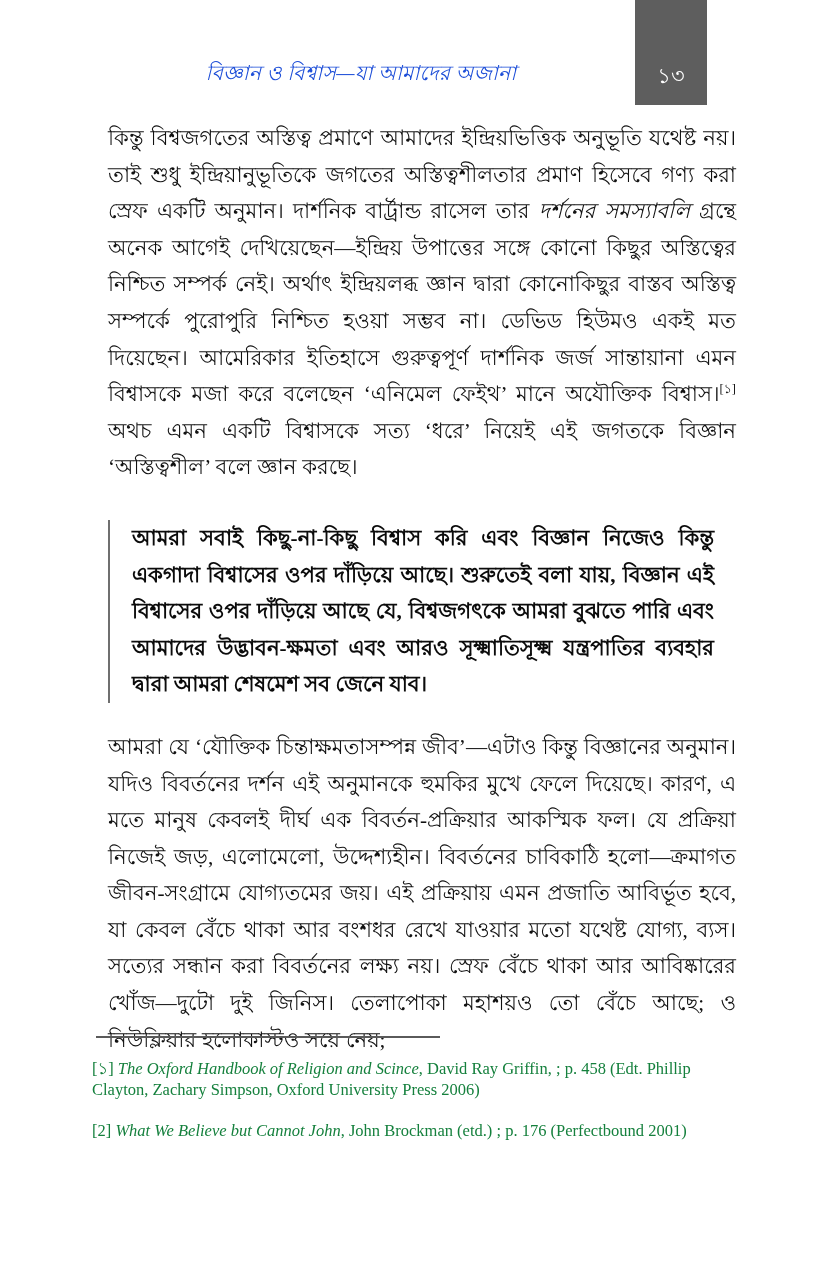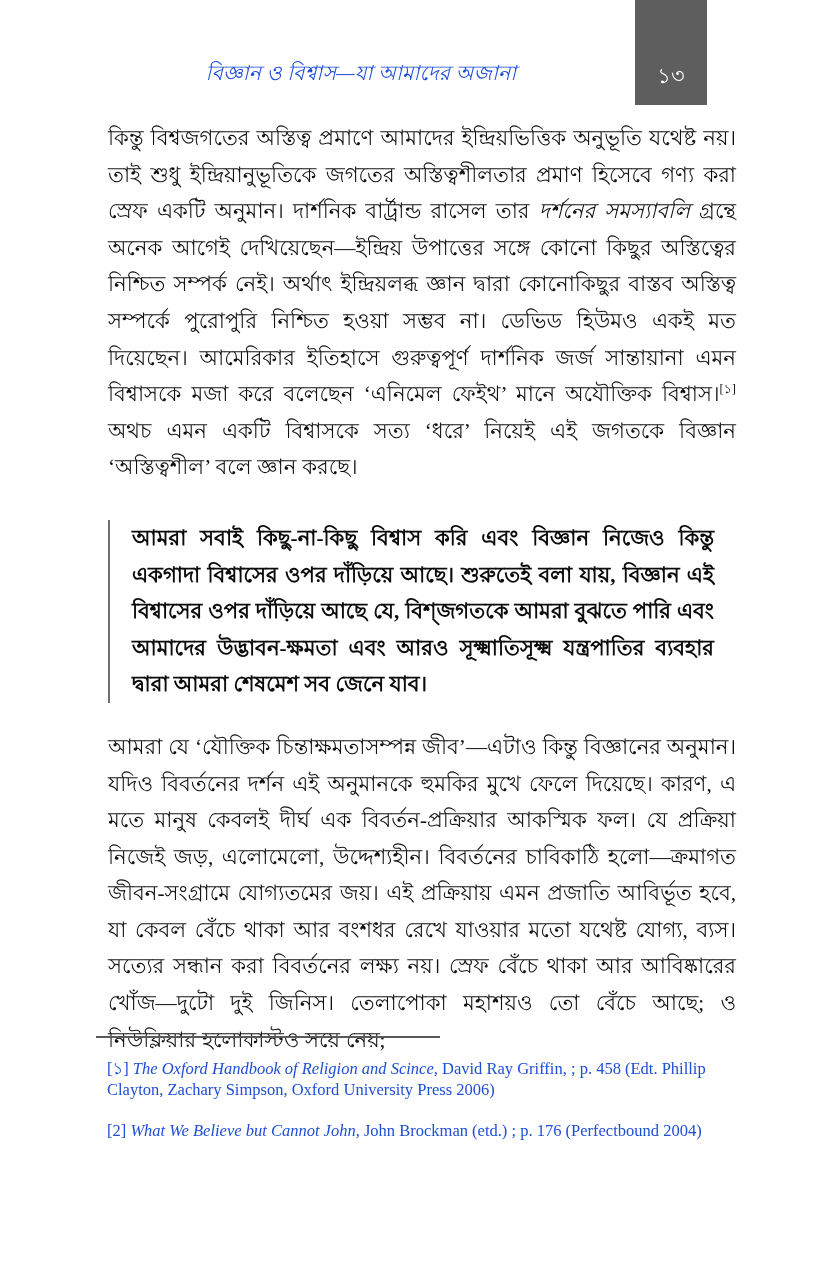--- a/index.html
+++ b/index.html
@@ -105,24 +105,24 @@
   .footnote-rule {
     position: absolute;
     left: 96px;
     top: 1036px;
     width: 344px;
     height: 2px;
     background: #5a5a5a;
   }
   .footnotes {
     position: absolute;
-    left: 107px;
+    left: 92px;
     top: 1058px;
     width: 628px;
-    color: #1d4ed8;
+    color: #15803d;
     font-family: Liberation Serif, serif;
   }
   .fn {
     font-size: 16.5px;
     line-height: 21px;
     text-align: left;
     margin: 0 0 20px 0;
   }
   .fn .fn-title { font-style: italic; }
 </style>
@@ -136,30 +136,30 @@
   <div class="folio-box">
     <div class="folio-num">১৩</div>
   </div>
 
   <div class="col">
 
     <p class="body"><span>কিন্তু বিশ্বজগতের অস্তিত্ব প্রমাণে আমাদের ইন্দ্রিয়ভিত্তিক অনুভূতি যথেষ্ট নয়। তাই শুধু ইন্দ্রিয়ানুভূতিকে জগতের অস্তিত্বশীলতার প্রমাণ হিসেবে গণ্য করা স্রেফ একটি অনুমান। দার্শনিক বার্ট্রান্ড রাসেল তার </span><span class="it">দর্শনের সমস্যাবলি</span><span> গ্রন্থে অনেক আগেই দেখিয়েছেন—ইন্দ্রিয় উপাত্তের সঙ্গে কোনো কিছুর অস্তিত্বের নিশ্চিত সম্পর্ক নেই। অর্থাৎ ইন্দ্রিয়লব্ধ জ্ঞান দ্বারা কোনোকিছুর বাস্তব অস্তিত্ব সম্পর্কে পুরোপুরি নিশ্চিত হওয়া সম্ভব না। ডেভিড হিউমও একই মত দিয়েছেন। আমেরিকার ইতিহাসে গুরুত্বপূর্ণ দার্শনিক জর্জ সান্তায়ানা এমন বিশ্বাসকে মজা করে বলেছেন ‘এনিমেল ফেইথ’ মানে অযৌক্তিক বিশ্বাস।</span><span class="bn-sup">[১]</span><span> অথচ এমন একটি বিশ্বাসকে সত্য ‘ধরে’ নিয়েই এই জগতকে বিজ্ঞান ‘অস্তিত্বশীল’ বলে জ্ঞান করছে।</span></p>
 
 
     <blockquote class="quote">
-      <p>আমরা সবাই কিছু-না-কিছু বিশ্বাস করি এবং বিজ্ঞান নিজেও কিন্তু একগাদা বিশ্বাসের ওপর দাঁড়িয়ে আছে। শুরুতেই বলা যায়, বিজ্ঞান এই বিশ্বাসের ওপর দাঁড়িয়ে আছে যে, বিশ্জগতকে আমরা বুঝতে পারি এবং আমাদের উদ্ভাবন-ক্ষমতা এবং আরও সূক্ষ্মাতিসূক্ষ্ম যন্ত্রপাতির ব্যবহার দ্বারা আমরা শেষমেশ সব জেনে যাব।</p>
+      <p>আমরা সবাই কিছু-না-কিছু বিশ্বাস করি এবং বিজ্ঞান নিজেও কিন্তু একগাদা বিশ্বাসের ওপর দাঁড়িয়ে আছে। শুরুতেই বলা যায়, বিজ্ঞান এই বিশ্বাসের ওপর দাঁড়িয়ে আছে যে, বিশ্বজগৎকে আমরা বুঝতে পারি এবং আমাদের উদ্ভাবন-ক্ষমতা এবং আরও সূক্ষ্মাতিসূক্ষ্ম যন্ত্রপাতির ব্যবহার দ্বারা আমরা শেষমেশ সব জেনে যাব।</p>
     </blockquote>
 
     <p class="body gap">আমরা যে ‘যৌক্তিক চিন্তাক্ষমতাসম্পন্ন জীব’—এটাও কিন্তু বিজ্ঞানের অনুমান। যদিও বিবর্তনের দর্শন এই অনুমানকে হুমকির মুখে ফেলে দিয়েছে। কারণ, এ মতে মানুষ কেবলই দীর্ঘ এক বিবর্তন-প্রক্রিয়ার আকস্মিক ফল। যে প্রক্রিয়া নিজেই জড়, এলোমেলো, উদ্দেশ্যহীন। বিবর্তনের চাবিকাঠি হলো—ক্রমাগত জীবন-সংগ্রামে যোগ্যতমের জয়। এই প্রক্রিয়ায় এমন প্রজাতি আবির্ভূত হবে, যা কেবল বেঁচে থাকা আর বংশধর রেখে যাওয়ার মতো যথেষ্ট যোগ্য, ব্যস। সত্যের সন্ধান করা বিবর্তনের লক্ষ্য নয়। স্রেফ বেঁচে থাকা আর আবিষ্কারের খোঁজ—দুটো দুই জিনিস। তেলাপোকা মহাশয়ও তো বেঁচে আছে; ও নিউক্লিয়ার হলোকাস্টও সয়ে নেয়;</p>
 
   </div>
 
   <div class="footnote-rule"></div>
 
   <div class="footnotes">
     <p class="fn"><span>[১]</span>
       <span class="fn-title">The Oxford Handbook of Religion and Scince</span><span>, David Ray Griffin, ; p. 458 (Edt. Phillip Clayton, Zachary Simpson, Oxford University Press 2006)</span></p>
 
     <p class="fn"><span>[2]</span>
-      <span class="fn-title">What We Believe but Cannot John</span><span>, John Brockman (etd.) ; p. 176 (Perfectbound 2004)</span></p>
+      <span class="fn-title">What We Believe but Cannot John</span><span>, John Brockman (etd.) ; p. 176 (Perfectbound 2001)</span></p>
   </div>
 
 </div>
 
 </body></html>

